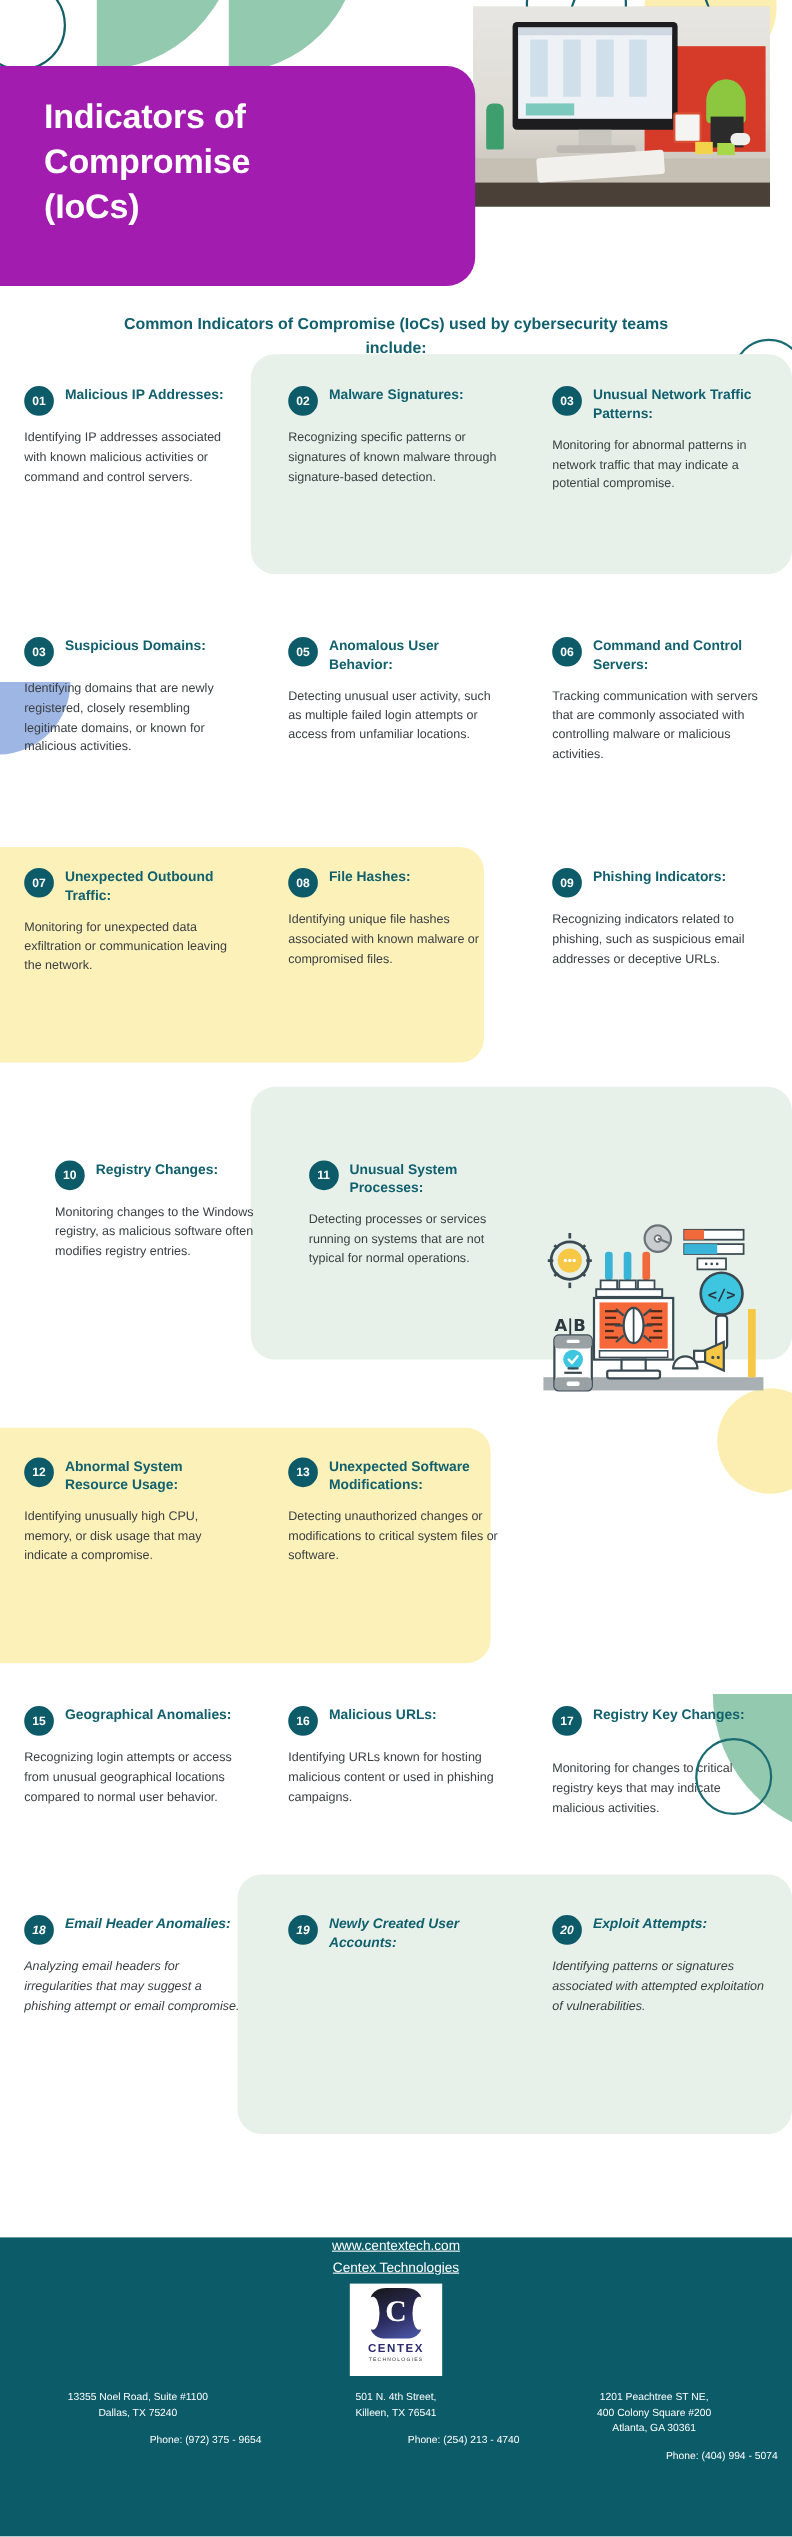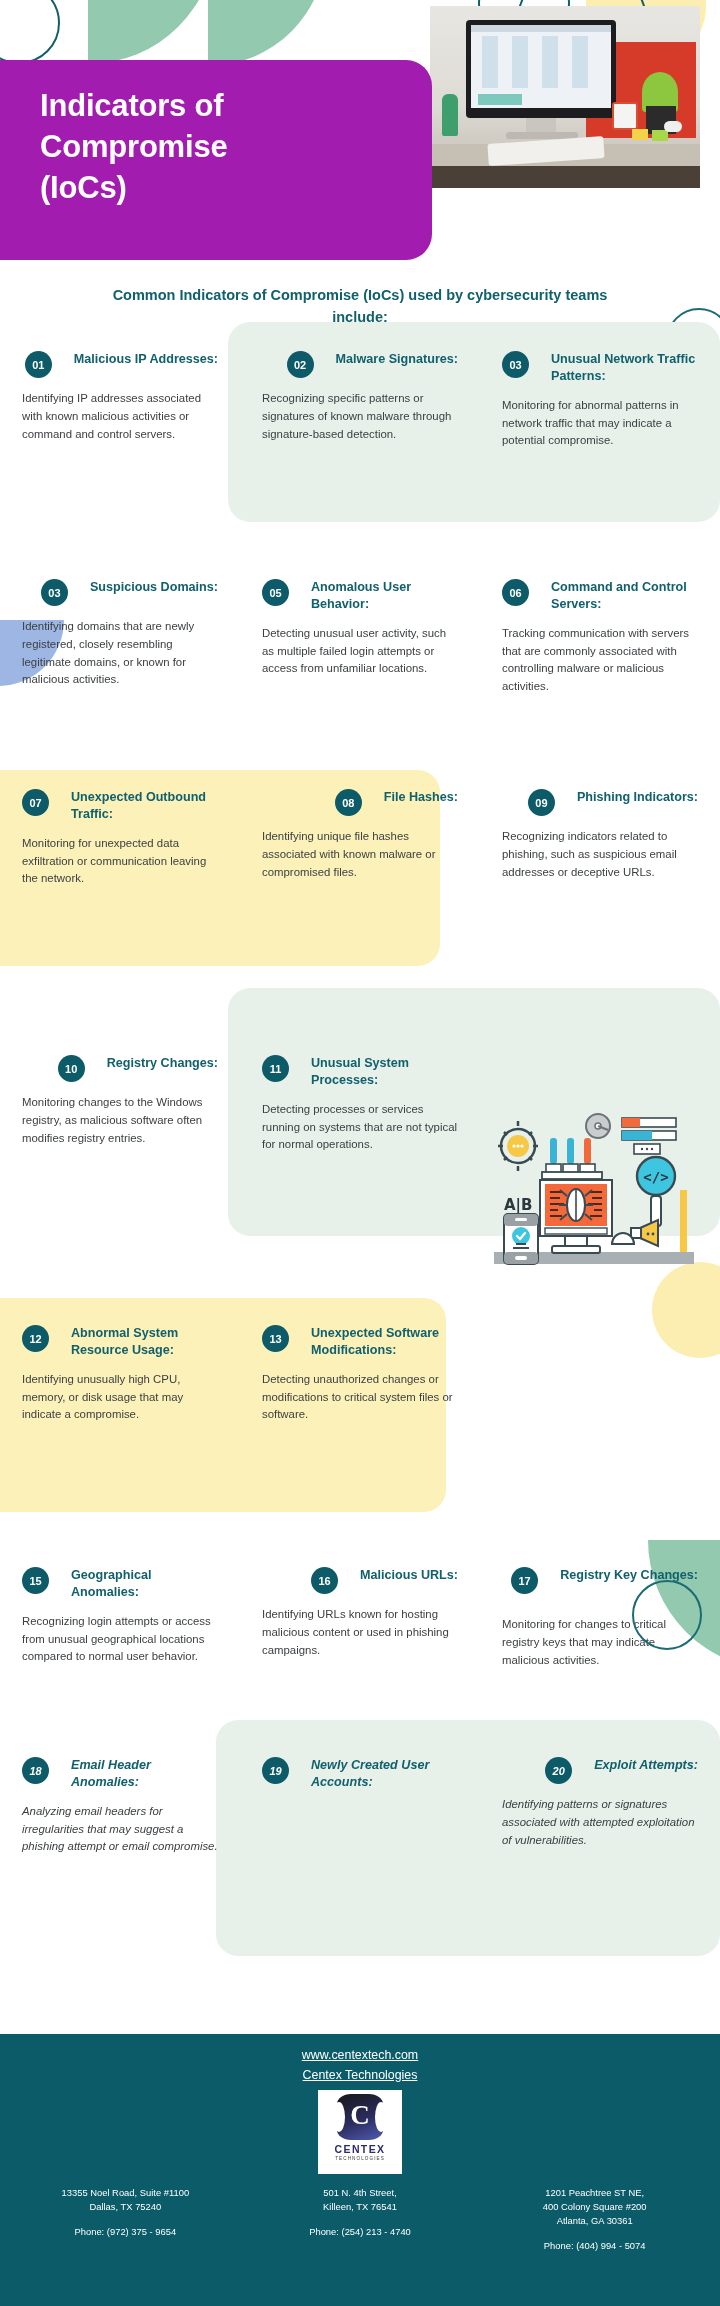--- a/index.html
+++ b/index.html
@@ -139,23 +139,22 @@
   }
   .cell {
     position: relative;
     width: 240px;
     padding: 0 22px;
     z-index: 3;
   }
   .cell-head {
     display: flex;
     align-items: flex-start;
-    gap: 22px;
+    gap: 10px;
     margin-bottom: 12px;
-    justify-content: flex-end;
   }
   .badge {
     flex: 0 0 auto;
     width: 27px; height: 27px;
     border-radius: 50%;
     background: #0d5a68;
     color: #ffffff;
     font-size: 11px;
     font-weight: bold;
     display: flex;
@@ -227,21 +226,21 @@
 
   
   .footer {
     position: absolute;
     left: 0; bottom: 0;
     width: 720px;
     height: 272px;
     background: #0b5b69;
     color: #ffffff;
     text-align: center;
-    padding-top: 14px;
+    padding-top: 0;
     z-index: 6;
   }
   .footer a, .footer .flink {
     display: block;
     color: #ffffff;
     font-size: 12.4px;
     text-decoration: underline;
     margin-bottom: 6px;
   }
   .logo-box {
@@ -296,21 +295,21 @@
     width: 720px;
     padding: 2px 8px 0;
   }
   .addr {
     flex: 1;
     text-align: center;
     font-size: 9.4px;
     line-height: 1.5;
     padding: 0 5px;
   }
-  .addr .phone { margin-top: 11px; display: block; }
+  .addr .phone { margin-top: 11px; display: block; text-align: right; }
 </style>
 </head>
 <body>
 
 <div class="page">
 
   <div class="header-zone">
     <div class="deco-green-q1"></div>
     <div class="deco-green-q2"></div>
     <div class="deco-circle-outline-tl"></div>
@@ -437,21 +436,21 @@
       </div>
       <div class="cell">
         <div class="cell-head">
           <div class="badge">09</div>
           <div class="cell-title">Phishing Indicators:</div>
         </div>
         <div class="cell-desc">Recognizing indicators related to phishing, such as suspicious email addresses or deceptive URLs.</div>
       </div>
     </div>
 
-    <div class="row" style="margin-top:58px; height:200px;">
+    <div class="row" style="margin-top:58px; height:200px;padding-left:28px;">
       <div class="panel panel-mint" style="left:228px; top:-48px; width:492px; height:248px; border-radius:22px;"></div>
 
       <div class="cell" style="padding-top:18px;">
         <div class="cell-head">
           <div class="badge">10</div>
           <div class="cell-title">Registry Changes:</div>
         </div>
         <div class="cell-desc">Monitoring changes to the Windows registry, as malicious software often modifies registry entries.</div>
       </div>
       <div class="cell" style="padding-top:18px;">
@@ -476,21 +475,21 @@
       </div>
       <div class="cell">
         <div class="cell-head">
           <div class="badge">13</div>
           <div class="cell-title">Unexpected Software Modifications:</div>
         </div>
         <div class="cell-desc">Detecting unauthorized changes or modifications to critical system files or software.</div>
       </div>
     </div>
 
-    <div class="row" style="margin-top:52px; height:190px;">
+    <div class="row" style="margin-top:36px; height:190px;">
       <div class="cell">
         <div class="cell-head">
           <div class="badge">15</div>
           <div class="cell-title">Geographical Anomalies:</div>
         </div>
         <div class="cell-desc">Recognizing login attempts or access from unusual geographical locations compared to normal user behavior.</div>
       </div>
       <div class="cell">
         <div class="cell-head">
           <div class="badge">16</div>

